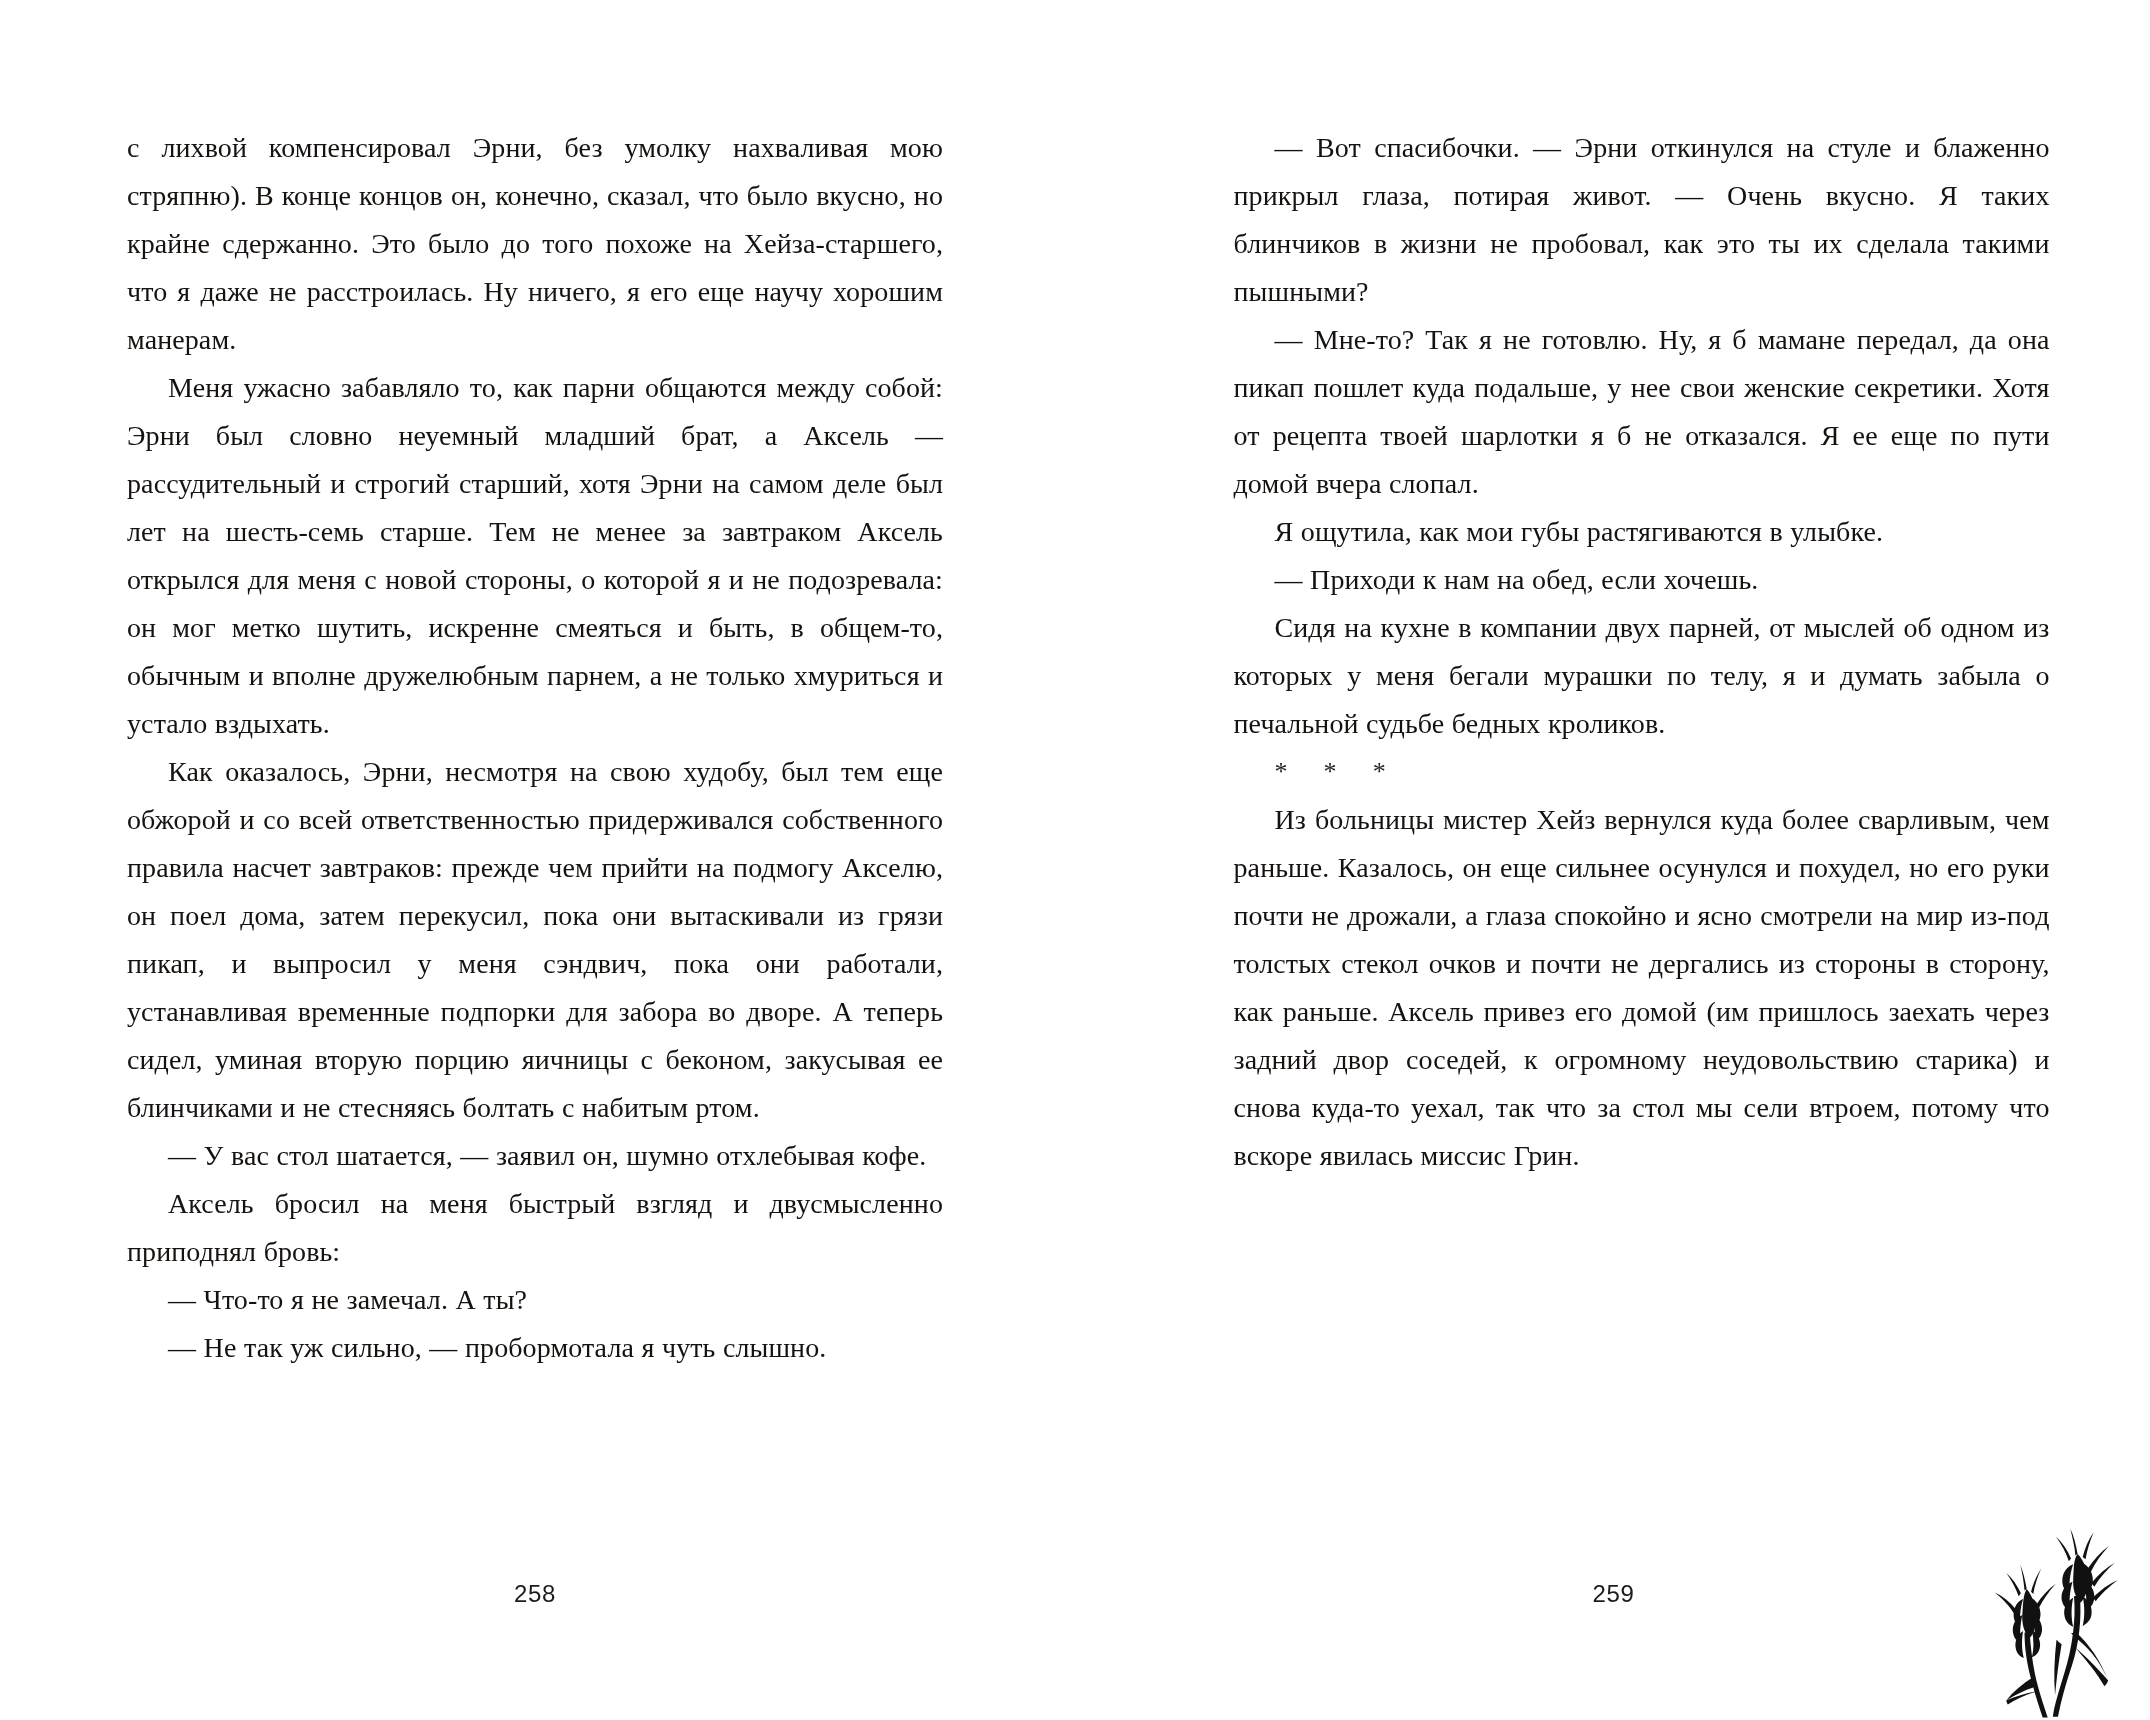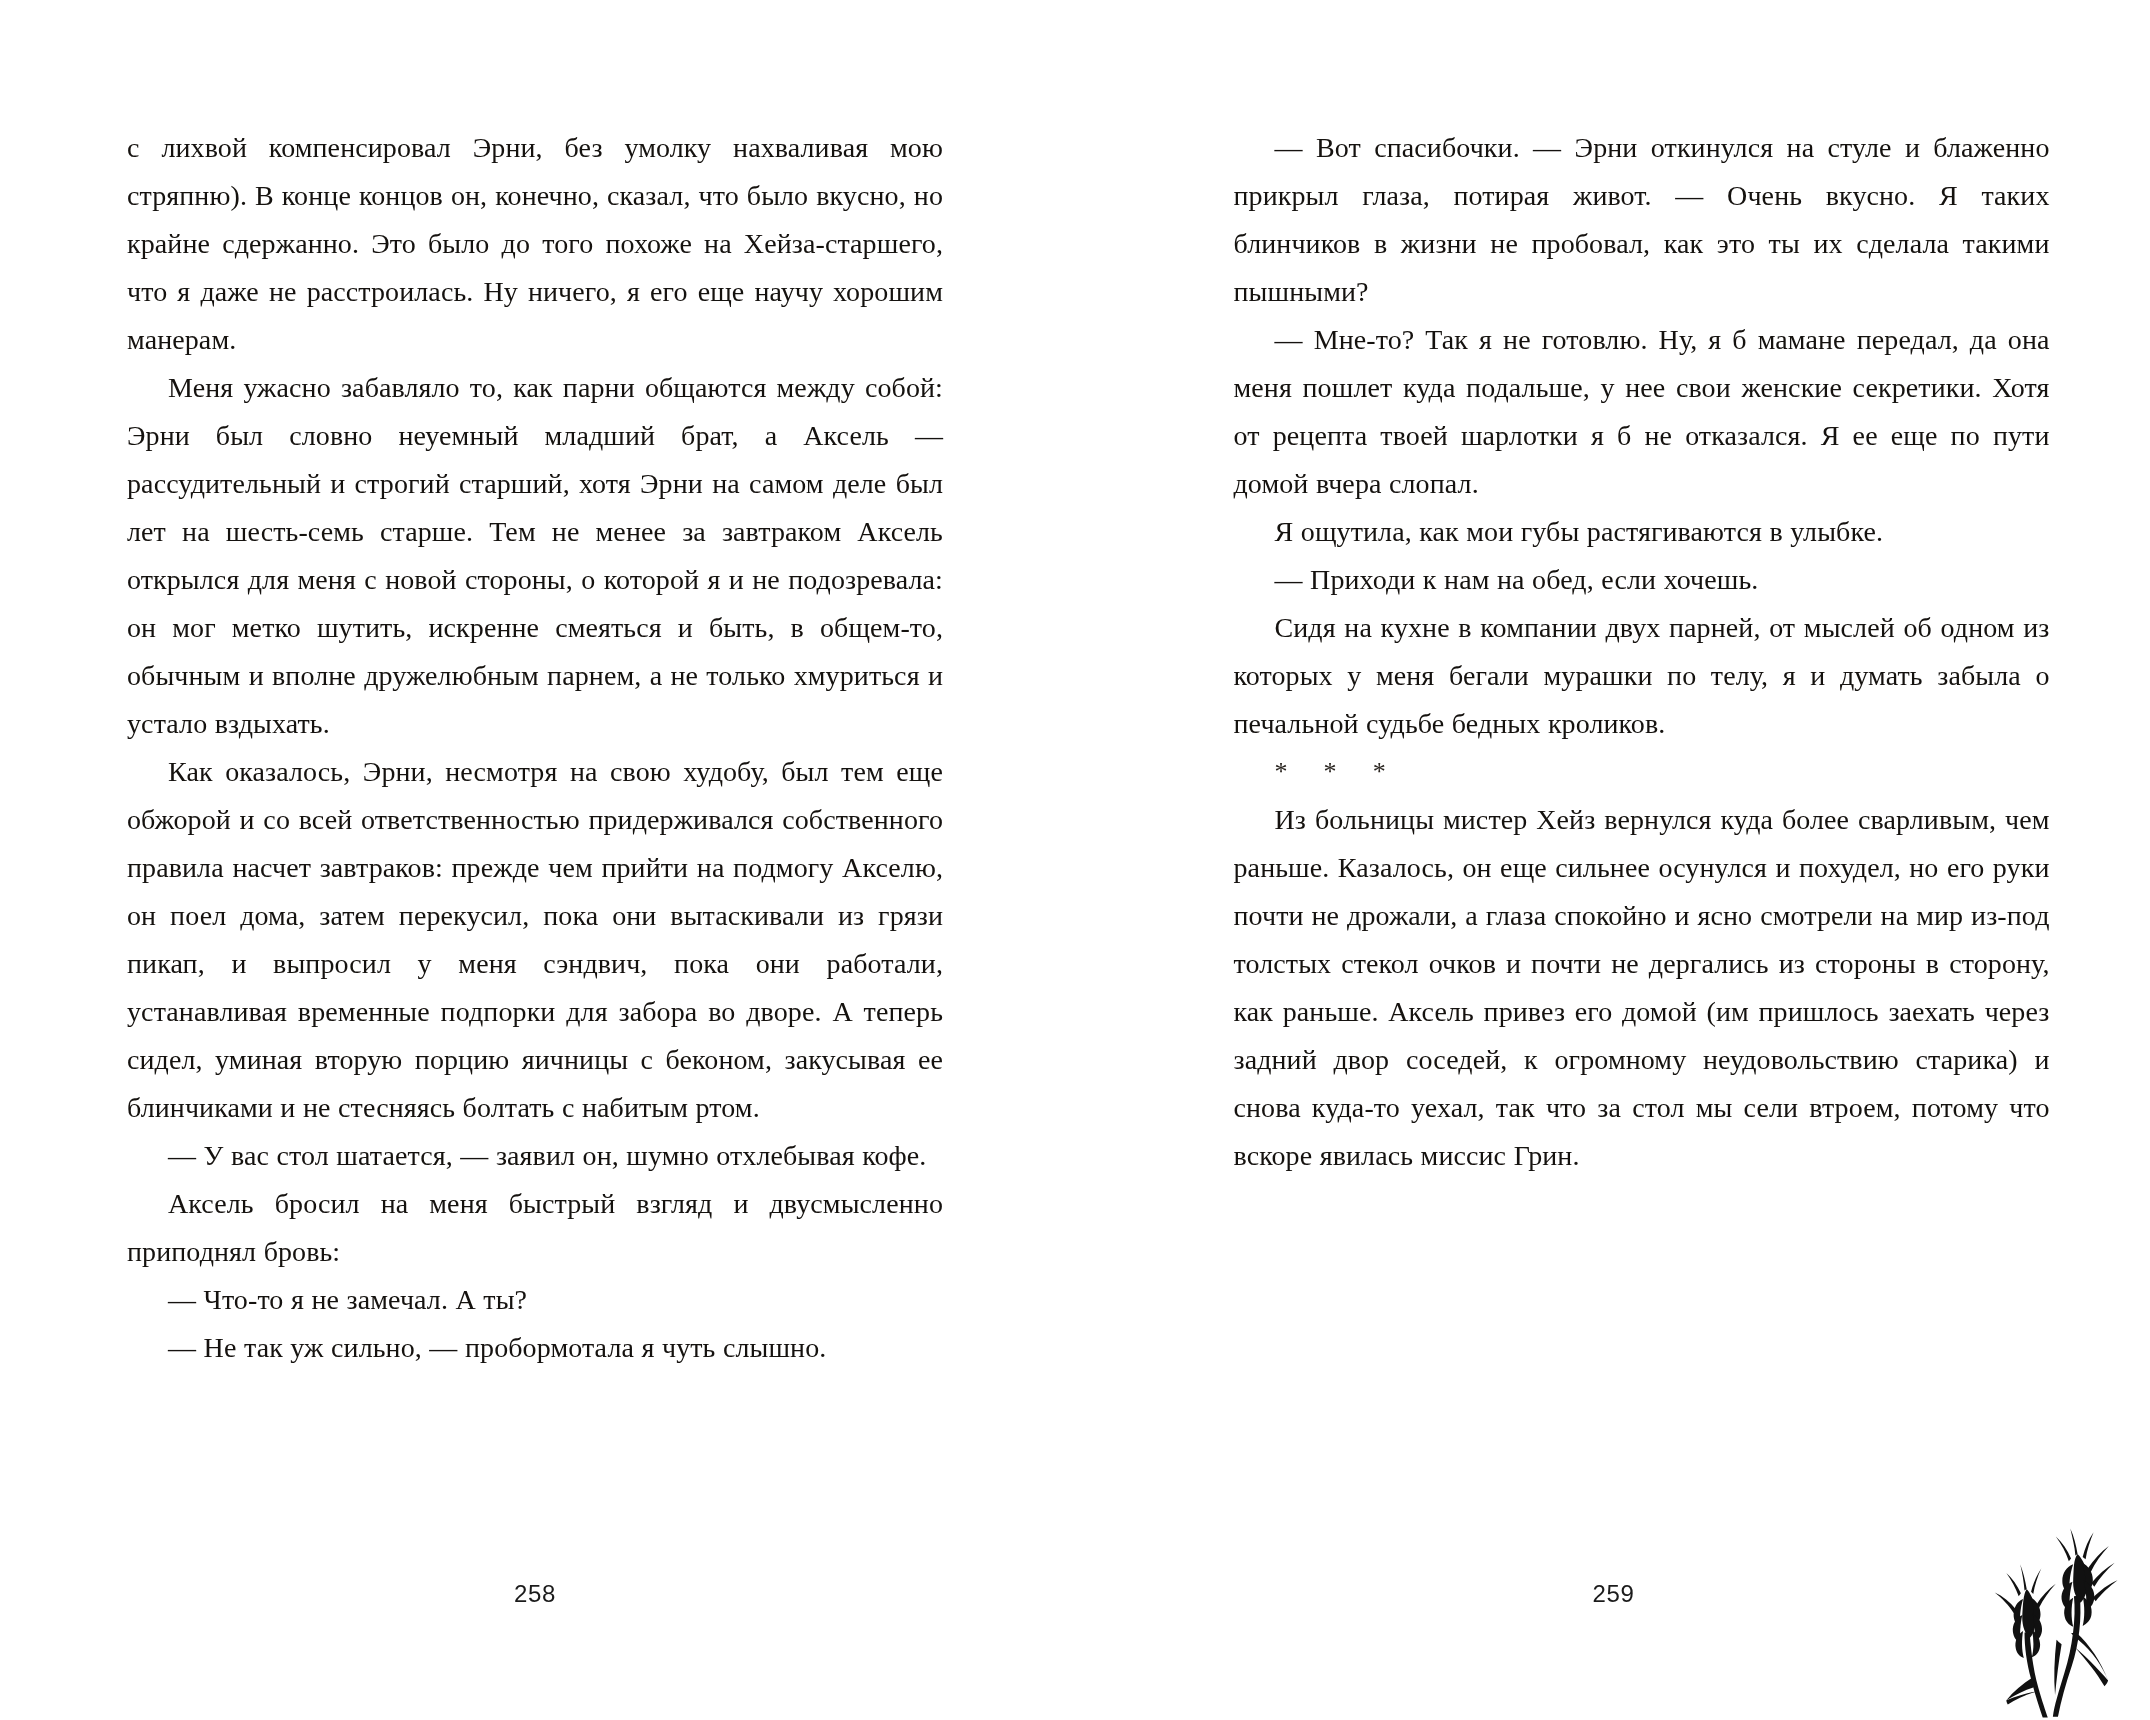--- a/index.html
+++ b/index.html
@@ -113,21 +113,21 @@
       <p class="dialogue">— Не так уж сильно, — пробормотала я чуть слышно.</p>
     </div>
 
     <div class="folio">258</div>
   </div>
 
   <div class="page page-right">
 
     <div class="textcolumn">
       <p class="dialogue">— Вот спасибочки. — Эрни откинулся на стуле и блаженно прикрыл глаза, потирая живот. — Очень вкусно. Я таких блинчиков в жизни не пробовал, как это ты их сделала такими пышными?</p>
-      <p class="dialogue">— Мне-то? Так я не готовлю. Ну, я б мамане передал, да она меня пошлет куда подальше, у нее свои женские секретики. Хотя от рецепта твоей шарлотки я б не отказался. Я ее еще по пути домой вчера слопал.</p>
+      <p class="dialogue">— Мне-то? Так я не готовлю. Ну, я б мамане передал, да она пикап пошлет куда подальше, у нее свои женские секретики. Хотя от рецепта твоей шарлотки я б не отказался. Я ее еще по пути домой вчера слопал.</p>
       <p>Я ощутила, как мои губы растягиваются в улыбке.</p>
       <p class="dialogue">— Приходи к нам на обед, если хочешь.</p>
       <p>Сидя на кухне в компании двух парней, от мыслей об одном из которых у меня бегали мурашки по телу, я и думать забыла о печальной судьбе бедных кроликов.</p>
 
       <p class="separator">* * *</p>
 
       <p>Из больницы мистер Хейз вернулся куда более сварливым, чем раньше. Казалось, он еще сильнее осунулся и похудел, но его руки почти не дрожали, а глаза спокойно и ясно смотрели на мир из-под толстых стекол очков и почти не дергались из стороны в сторону, как раньше. Аксель привез его домой (им пришлось заехать через задний двор соседей, к огромному неудовольствию старика) и снова куда-то уехал, так что за стол мы сели втроем, потому что вскоре явилась миссис Грин.</p>
     </div>
 
     <div class="folio">259</div>

